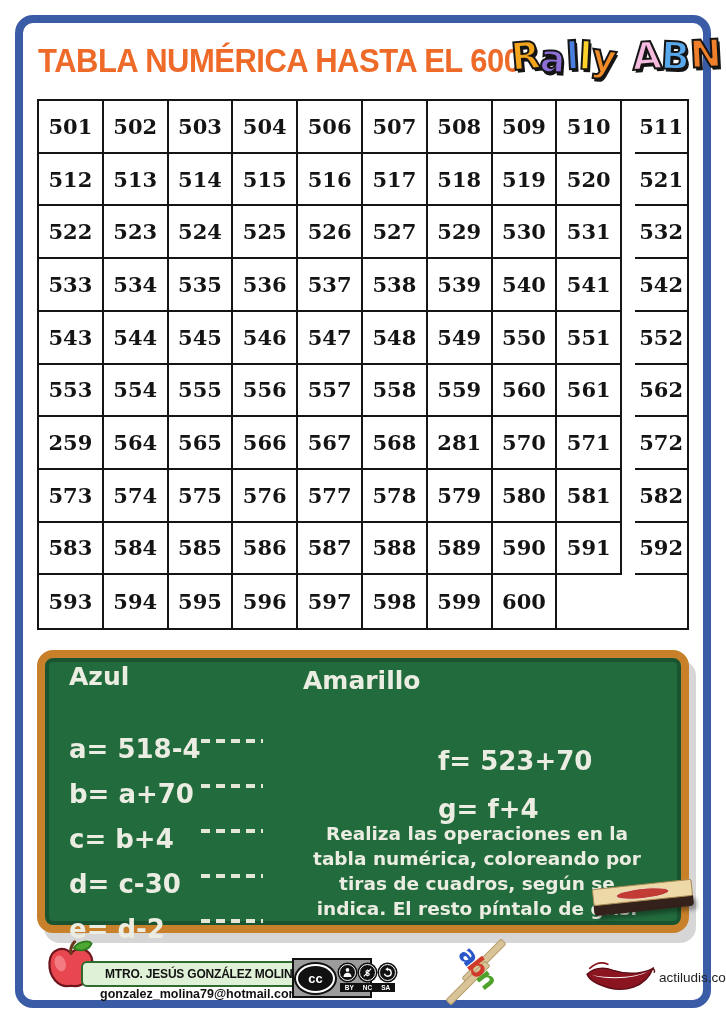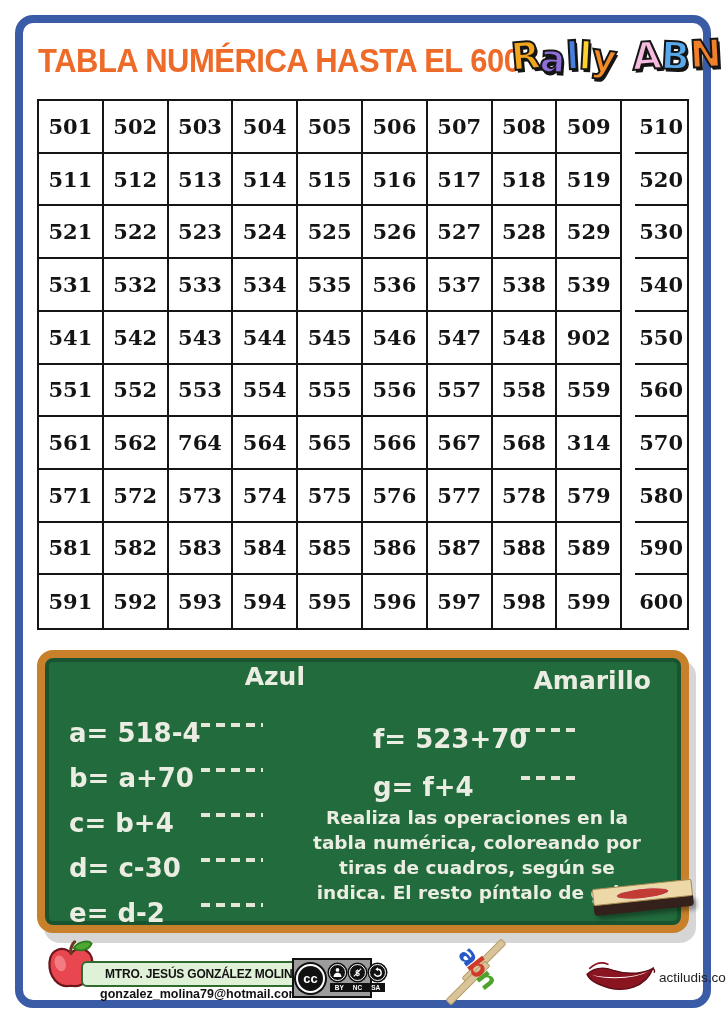--- a/index.html
+++ b/index.html
@@ -47,28 +47,28 @@
   
   .board {
     position:absolute; left:14px; top:627px; width:652px; height:283px;
     border:8px solid #C8802A; border-radius:16px; background:#226B3D;
     box-shadow:7px 10px 0 #D6D6D6, inset 0 0 0 4px rgba(0,0,0,0.22);
     color:#ECEDE2; font-family:"DejaVu Sans", sans-serif;
   }
   .board-col { position:absolute; }
   .azul  { left:24px; top:4px; width:236px; }
   .amarillo { left:258px; top:8px; width:348px; text-align:center; }
-  .board-title { font-size:25px; font-weight:700; text-align:right; margin-bottom:4px; }
+  .board-title { font-size:25px; font-weight:700; text-align:left; margin-bottom:20px; }
   .op-row { display:flex; align-items:center; height:45px; }
   .op-label { font-size:26px; font-weight:700; white-space:pre; width:132px; text-align:left;margin-top:31px; }
   .op-blank {
     width:62px; height:4px; margin-top:14px;
     background:repeating-linear-gradient(90deg,#E4E6D8 0 9px,transparent 9px 15px);
   }
-  .op-row.am { padding-left:70px; height:48px; }
+  .op-row.am { padding-left:70px; height:48px;flex-direction:column; }
   .op-row.am .op-label { width:148px; }
   .op-row.am .op-blank { width:58px; }
   .instructions {
     margin-top:10px; font-size:18.5px; font-weight:700; line-height:1.36; text-align:center;
   }
   .eraser { position:absolute; left:548px; top:226px; width:100px; transform:rotate(-6deg); }
   .eraser-top { height:17px; background:#EDD9A8; border:1px solid #A98A55; border-radius:2px; position:relative; }
   .eraser-label { position:absolute; left:22px; top:3px; width:54px; height:11px; background:#C23B35; border-radius:50%; border:1px solid #E8E0C8; }
   .eraser-felt { height:11px; background:#35211B; border-radius:1px 1px 4px 4px; margin-top:-1px; box-shadow:3px 4px 4px rgba(0,0,0,0.35); }
   
@@ -77,21 +77,21 @@
     position:absolute; left:58px; top:938px; background:#DFF2D8; border:2px solid #2F6B2F;
     border-radius:6px; padding:4px 10px 4px 22px; font-size:12px; font-weight:800;
     letter-spacing:-0.2px; color:#111; white-space:nowrap;
   }
   .email { position:absolute; left:77px; top:964px; font-size:12.5px; font-weight:800; color:#111; }
   .cc-badge {
     position:absolute; left:269px; top:935px; width:80px; height:40px;
     background:#9C9C9C; border:2px solid #111; display:flex; align-items:center; padding:2px;
   }
   .cc-big {
-    width:29px; height:29px; border-radius:50%; background:#111; border:2px solid #fff;
+    width:39px; height:29px; border-radius:50%; background:#111; border:2px solid #fff;
     box-shadow:0 0 0 2px #111; color:#fff; font-weight:800; font-size:13px;
     display:flex; align-items:center; justify-content:center; flex:0 0 auto;
   }
   .cc-right { display:flex; flex-direction:column; align-items:center; margin-left:4px; }
   .cc-icons { display:flex; gap:3px; }
   .cc-ic {
     width:17px; height:17px; border-radius:50%; background:#111; border:1.5px solid #fff;
     box-shadow:0 0 0 1.5px #111; display:flex; align-items:center; justify-content:center;
   }
   .cc-labels { display:flex; gap:9px; background:#111; color:#fff; font-size:6.5px; font-weight:700; padding:1px 5px; margin-top:2px; }
@@ -118,21 +118,20 @@
 
     <div class="logo">
       <span class="lg1" style="color:#F2A51D">R</span><span class="lg2" style="color:#8E6FD8">a</span><span class="lg3" style="color:#4A7EDC">l</span><span class="lg4" style="color:#FFD22B">l</span><span class="lg5" style="color:#F28C28">y</span><span class="lg6" style="color:#F5BBDE">A</span><span class="lg7" style="color:#58A9EC">B</span><span class="lg8" style="color:#EF7F2A">N</span>
     </div>
 
     <div class="num-grid">
       <div class="cell">501</div>
       <div class="cell">502</div>
       <div class="cell">503</div>
       <div class="cell">504</div>
-      <div class="cell">505</div>
       <div class="cell">506</div>
       <div class="cell">507</div>
       <div class="cell">508</div>
       <div class="cell">509</div>
       <div class="cell">510</div>
       <div class="cell">511</div>
       <div class="cell">512</div>
       <div class="cell">513</div>
       <div class="cell">514</div>
       <div class="cell">515</div>
@@ -141,62 +140,61 @@
       <div class="cell">518</div>
       <div class="cell">519</div>
       <div class="cell">520</div>
       <div class="cell">521</div>
       <div class="cell">522</div>
       <div class="cell">523</div>
       <div class="cell">524</div>
       <div class="cell">525</div>
       <div class="cell">526</div>
       <div class="cell">527</div>
-      <div class="cell">528</div>
       <div class="cell">529</div>
       <div class="cell">530</div>
       <div class="cell">531</div>
       <div class="cell">532</div>
       <div class="cell">533</div>
       <div class="cell">534</div>
       <div class="cell">535</div>
       <div class="cell">536</div>
       <div class="cell">537</div>
       <div class="cell">538</div>
       <div class="cell">539</div>
       <div class="cell">540</div>
       <div class="cell">541</div>
       <div class="cell">542</div>
       <div class="cell">543</div>
       <div class="cell">544</div>
       <div class="cell">545</div>
       <div class="cell">546</div>
       <div class="cell">547</div>
       <div class="cell">548</div>
-      <div class="cell">902</div>
+      <div class="cell">549</div>
       <div class="cell">550</div>
       <div class="cell">551</div>
       <div class="cell">552</div>
       <div class="cell">553</div>
       <div class="cell">554</div>
       <div class="cell">555</div>
       <div class="cell">556</div>
       <div class="cell">557</div>
       <div class="cell">558</div>
       <div class="cell">559</div>
       <div class="cell">560</div>
       <div class="cell">561</div>
       <div class="cell">562</div>
-      <div class="cell">764</div>
+      <div class="cell">259</div>
       <div class="cell">564</div>
       <div class="cell">565</div>
       <div class="cell">566</div>
       <div class="cell">567</div>
       <div class="cell">568</div>
-      <div class="cell">314</div>
+      <div class="cell">281</div>
       <div class="cell">570</div>
       <div class="cell">571</div>
       <div class="cell">572</div>
       <div class="cell">573</div>
       <div class="cell">574</div>
       <div class="cell">575</div>
       <div class="cell">576</div>
       <div class="cell">577</div>
       <div class="cell">578</div>
       <div class="cell">579</div>

